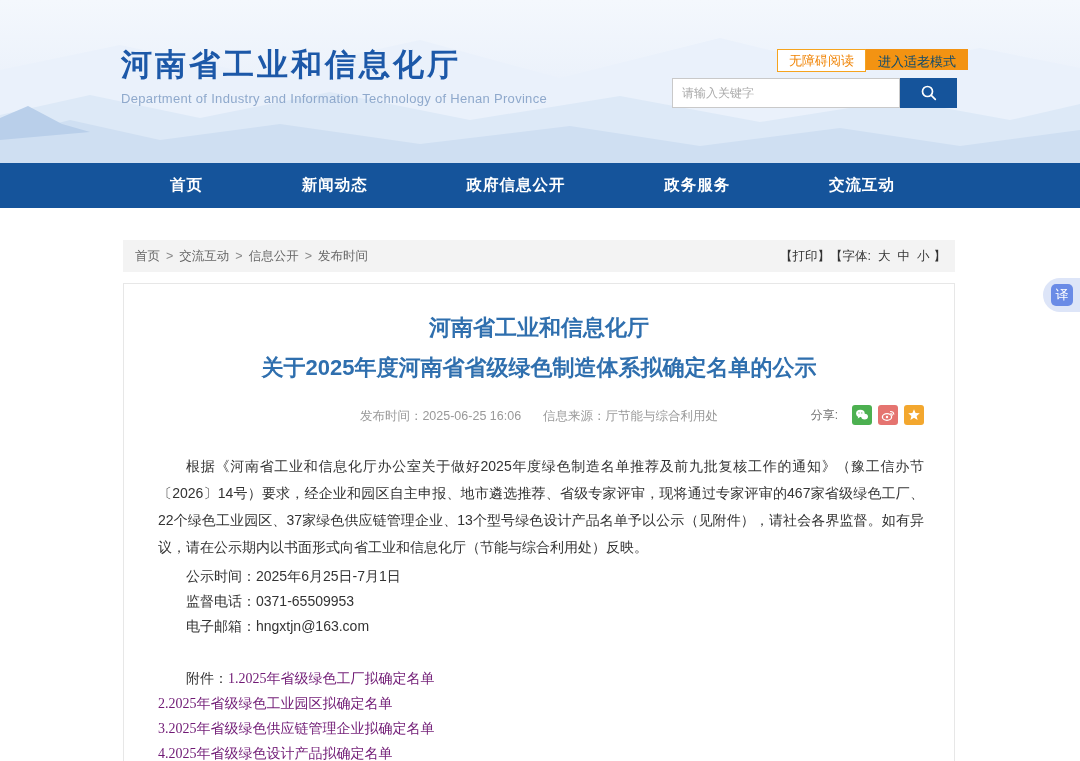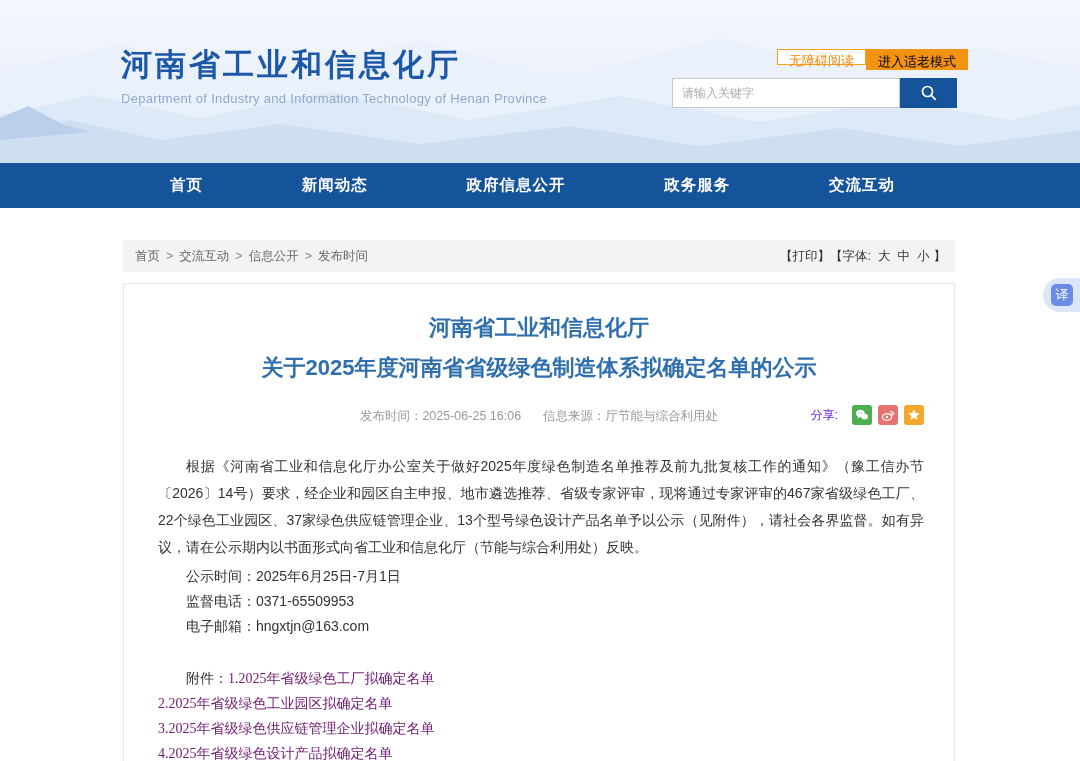--- a/index.html
+++ b/index.html
@@ -12,26 +12,26 @@
   .header {
     position:absolute; top:0; left:0; width:1080px; height:163px; overflow:hidden;
     background:linear-gradient(180deg,#f4f8fd 0%,#ecf2fb 45%,#dfeaf7 100%);
   }
   .mountains { position:absolute; left:0; bottom:0; width:1080px; height:163px; }
   .logo { position:absolute; left:121px; top:44px; }
   .logo-cn { font-size:31px; font-weight:bold; color:#1c58a8; letter-spacing:3px; }
   .logo-en { font-size:13px; color:#8fa9cc; margin-top:5px; letter-spacing:0.3px; }
   .top-buttons { position:absolute; top:49px; left:777px; display:flex; }
   .btn-access {
-    height:16px; padding:0 11px; font-size:13px; line-height:21px; cursor:pointer;
+    height:23px; padding:0 11px; font-size:13px; line-height:21px; cursor:pointer;
     background:#ffffff; color:#f08200; border:1px solid #f5a31e;
   }
   .btn-elder {
     height:21px; padding:0 11px; font-size:13px; line-height:23px; cursor:pointer;
-    background:#f39312; color:#000000; border:1px solid #f39312;
+    background:#f39312; color:#0c4a6e; border:1px solid #f39312;
   }
   .search-row { position:absolute; top:78px; left:672px; display:flex; }
   .search-input {
     width:228px; height:30px; border:1px solid #c9c9c9; background:#ffffff;
     font-size:12px; padding:0 9px; color:#333; outline:none;
     font-family:Liberation Sans, sans-serif;
   }
   .search-input::placeholder { color:#aaaaaa; }
   .search-btn {
     width:57px; height:30px; background:#15549b; border:none; cursor:pointer;
@@ -60,21 +60,21 @@
   
   .card {
     position:absolute; top:283px; left:123px; width:832px; height:500px;
     background:#ffffff; border:1px solid #e7e7e7;
   }
   .article-title { margin-top:24px; text-align:center; color:#2f6fae; font-size:22px; font-weight:bold; line-height:40px; }
   .meta-row { margin-top:15px; position:relative; height:26px; font-size:12.5px; color:#999; }
   .meta-center { text-align:center; line-height:26px; }
   .meta-sep { display:inline-block; width:22px; }
   .share-box { position:absolute; right:30px; top:2px; display:flex; align-items:center; }
-  .share-label { color:#6d28d9; font-size:12px; margin-right:8px; }
+  .share-label { color:#737373; font-size:12px; margin-right:8px; }
   .share-icon {
     width:20px; height:20px; border-radius:3px; margin-left:6px; cursor:pointer;
     display:flex; align-items:center; justify-content:center;
   }
   .share-wechat { background:#4cb050; }
   .share-weibo  { background:#e57470; }
   .share-fav    { background:#f3a72e; }
   
   .article-body { margin:24px 30px 0 34px; font-size:14px; color:#333; }
   .para { text-indent:2em; line-height:27px; text-align:justify; }

